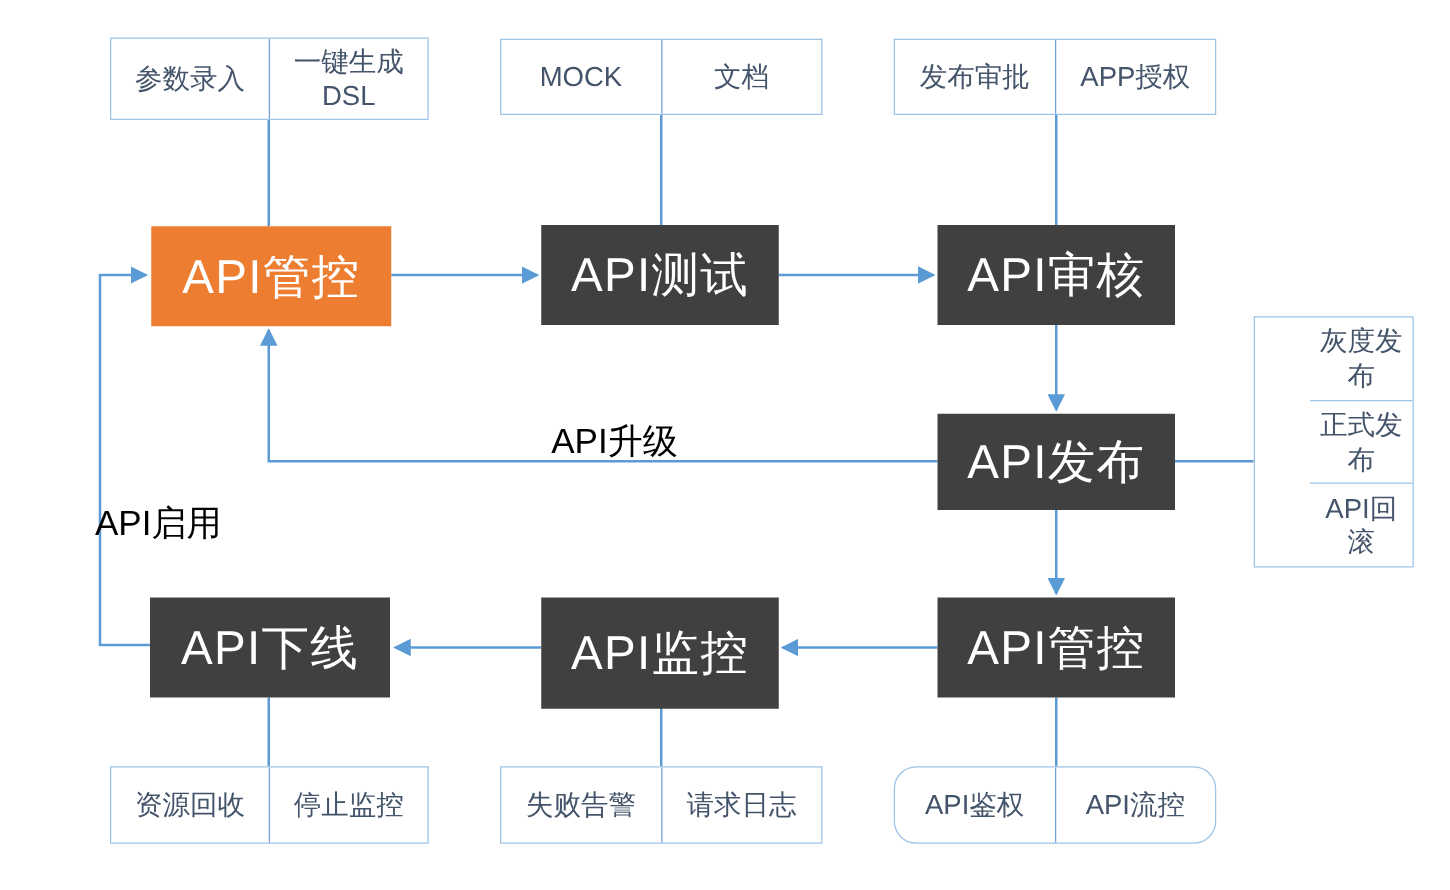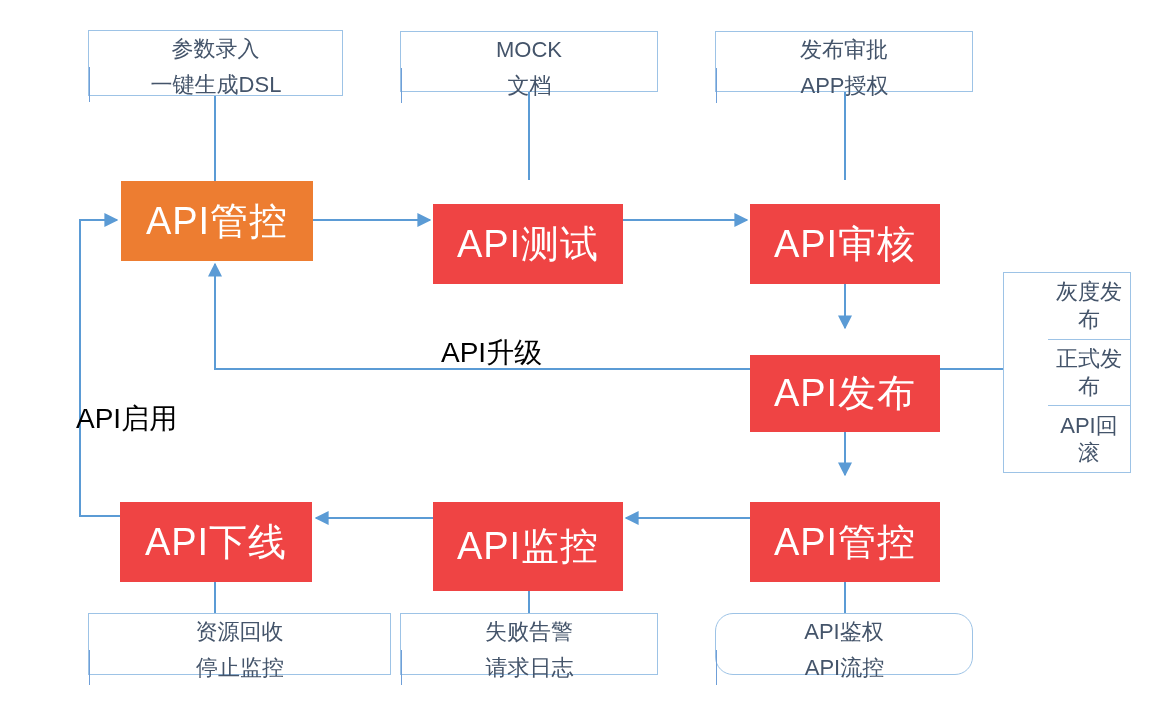--- a/index.html
+++ b/index.html
@@ -25,30 +25,30 @@
   .stage {
     position: absolute;
     display: flex;
     align-items: center;
     justify-content: center;
     color: #ffffff;
     font-size: 38px;
     letter-spacing: 1px;
     white-space: nowrap;
   }
-  .stage.green  { background: #ef4444; margin-top: 24px; }
+  .stage.green  { background: #404040; }
   .stage.orange { background: #ED7D31; }
   .feature-group {
     position: absolute;
     display: flex;
     background: #ffffff;
     border: 1px solid #9DC3E6;
     box-sizing: border-box;
   }
-  .feature-group.horizontal { flex-direction: column; }
+  .feature-group.horizontal { flex-direction: row; }
   .feature-group.vertical   { flex-direction: column; }
   .feature-cell {
     flex: 1;
     display: flex;
     align-items: center;
     justify-content: center;
     text-align: center;
     color: #44546A;
     font-size: 22px;
     line-height: 1.25;
@@ -107,33 +107,33 @@
   </div>
 
   <div class="stage orange" style="left:121px; top:181px; width:192px; height:80px;">API管控</div>
 
   <div class="stage green" style="left:433px; top:180px; width:190px; height:80px;">API测试</div>
 
   <div class="stage green" style="left:750px; top:180px; width:190px; height:80px;">API审核</div>
 
   <div class="stage green" style="left:750px; top:331px; width:190px; height:77px;">API发布</div>
 
-  <div class="feature-group vertical" style="left:1003px; top:272px; width:128px; height:201px;padding-left:44px;">
+  <div class="feature-group vertical" style="left:1003px; top:253px; width:128px; height:201px;padding-left:44px;">
     <div class="feature-cell">灰度发布</div>
     <div class="feature-cell">正式发布</div>
     <div class="feature-cell">API回滚</div>
   </div>
 
   <div class="stage green" style="left:750px; top:478px; width:190px; height:80px;">API管控</div>
 
   <div class="stage green" style="left:433px; top:478px; width:190px; height:89px;">API监控</div>
 
   <div class="stage green" style="left:120px; top:478px; width:192px; height:80px;">API下线</div>
 
-  <div class="feature-group horizontal" style="left:88px; top:613px; width:303px; height:62px;">
+  <div class="feature-group horizontal" style="left:88px; top:613px; width:255px; height:62px;">
     <div class="feature-cell">资源回收</div>
     <div class="feature-cell">停止监控</div>
   </div>
 
   <div class="feature-group horizontal" style="left:400px; top:613px; width:258px; height:62px;">
     <div class="feature-cell">失败告警</div>
     <div class="feature-cell">请求日志</div>
   </div>
 
   <div class="feature-group horizontal" style="left:715px; top:613px; width:258px; height:62px;border-radius:18px;">

